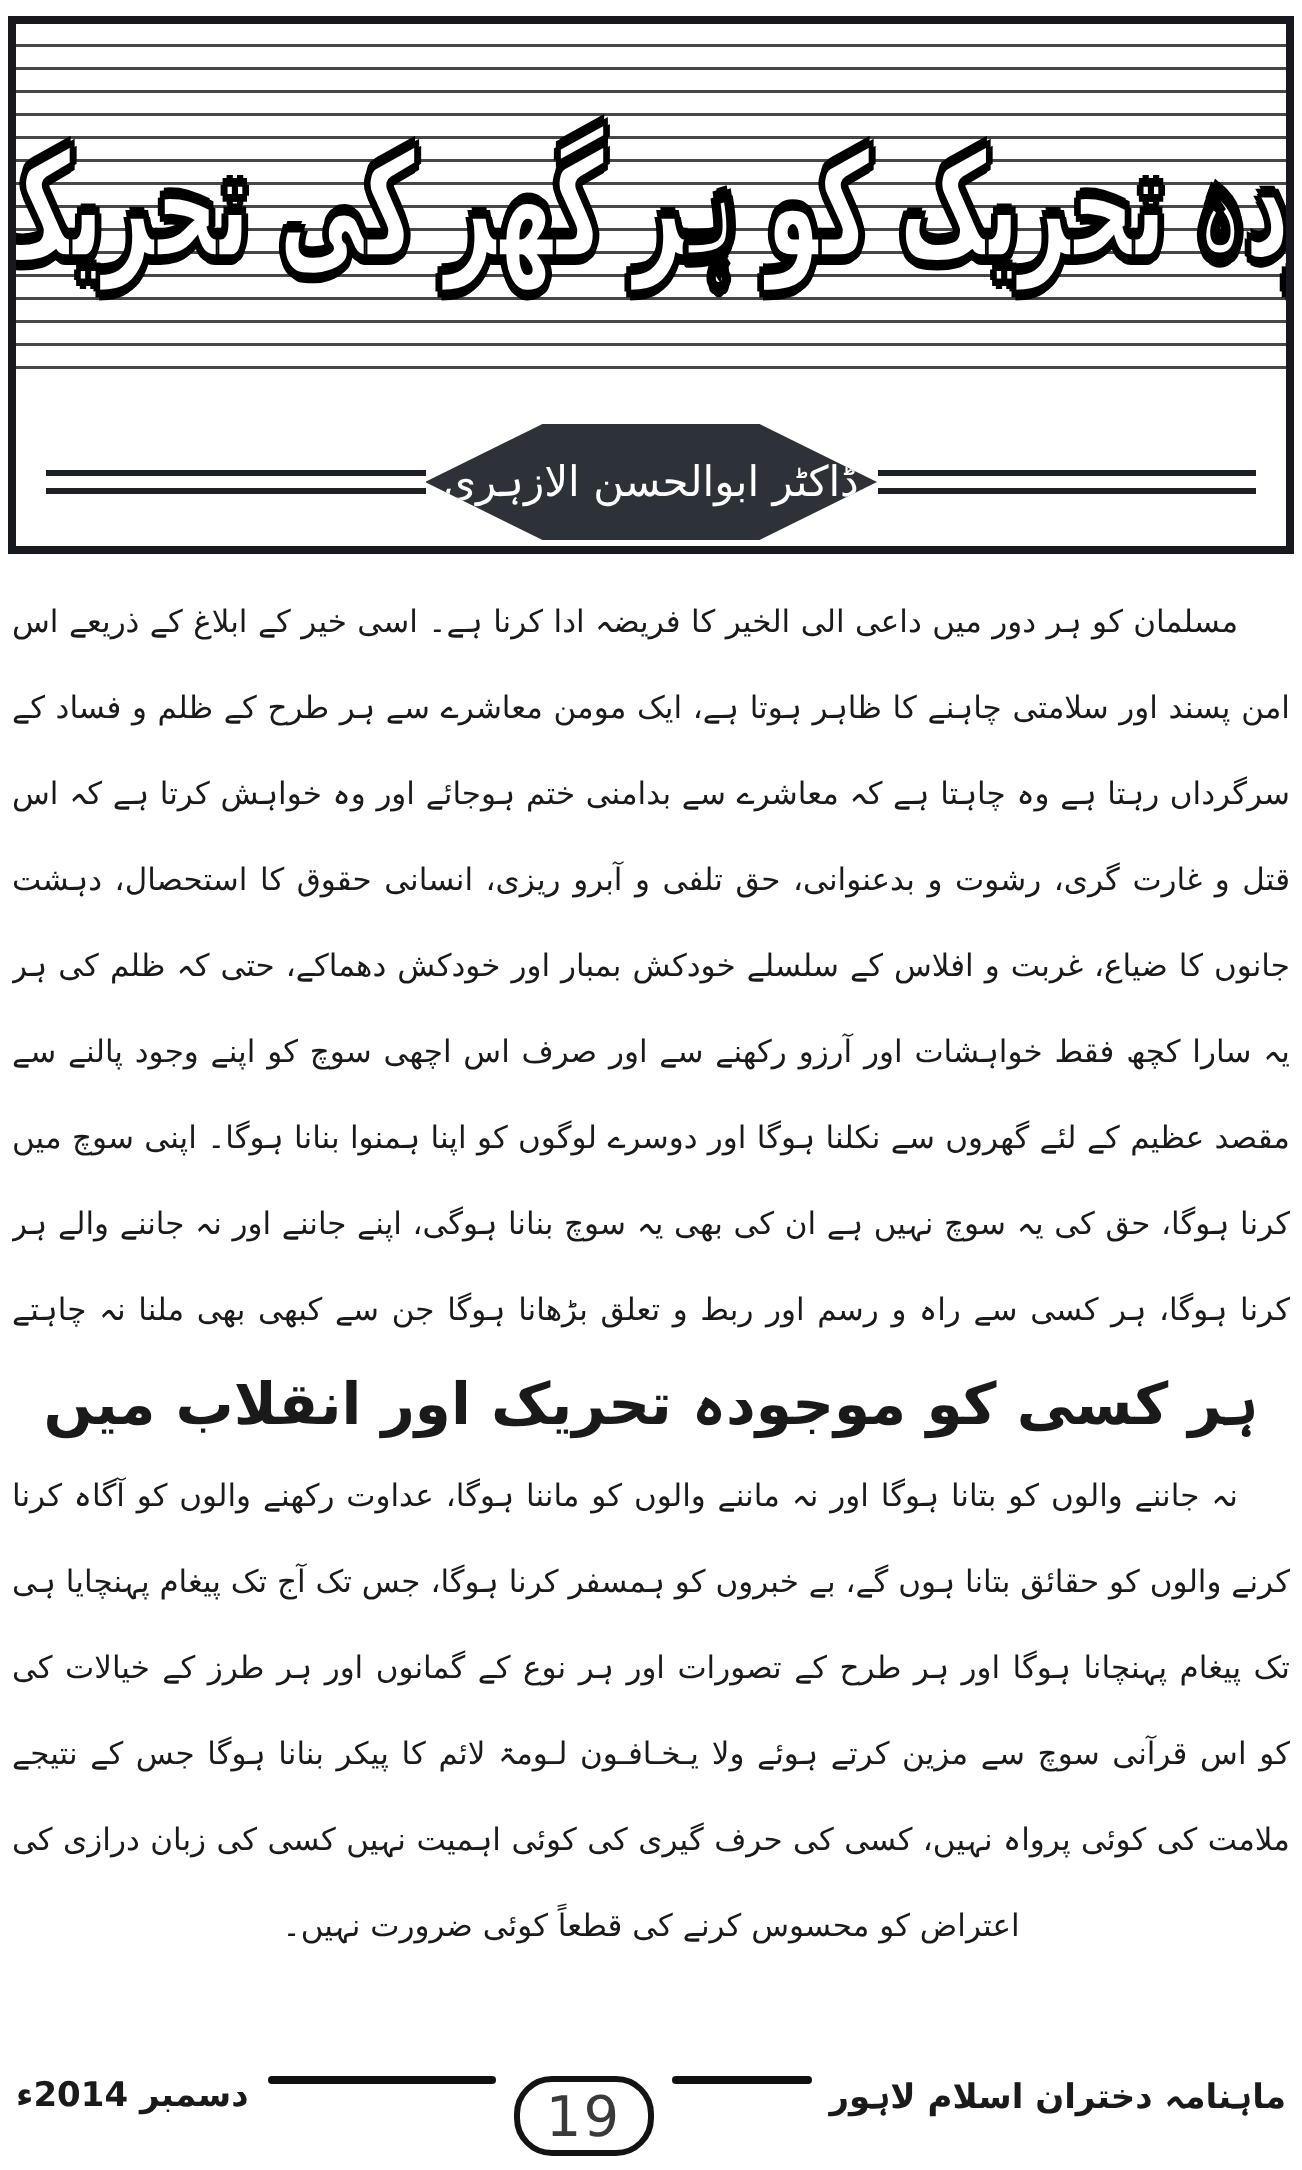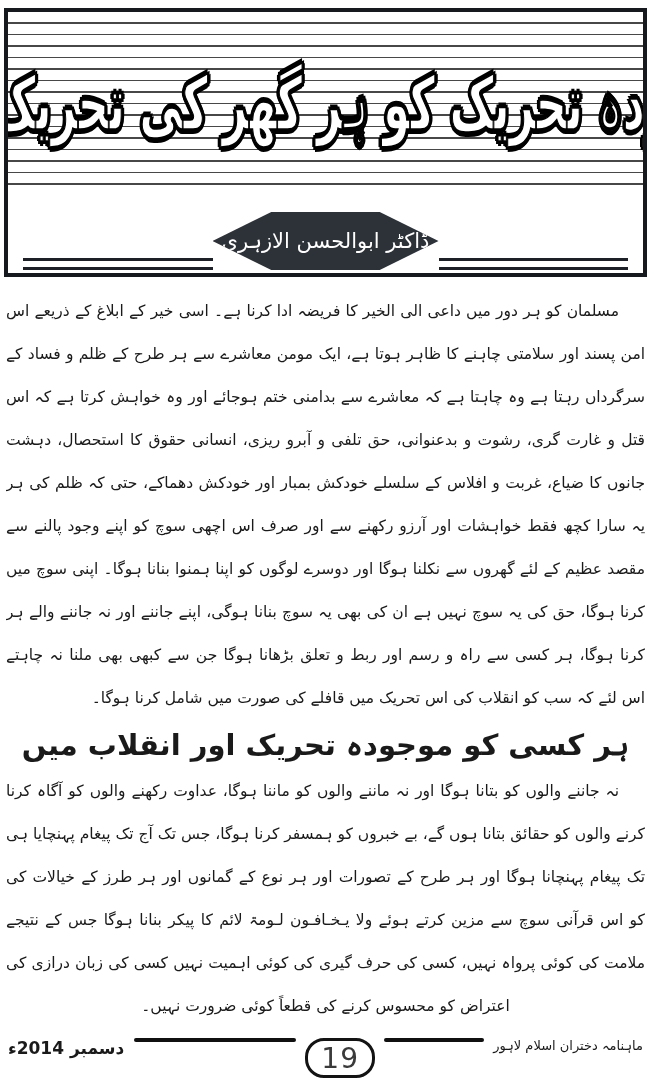--- a/index.html
+++ b/index.html
@@ -11,21 +11,21 @@
               border:4px solid #16191e;background:#fff;}
   .ruled{position:absolute;left:0;top:0;right:0;height:182px;
          background:repeating-linear-gradient(to bottom,#ffffff 0px,#ffffff 10px,#474747 10px,#474747 11.5px);
          display:flex;align-items:center;justify-content:center;overflow:hidden;}
   .title-callig{white-space:nowrap;direction:rtl;font-weight:bold;font-size:44px;color:#ffffff;
          transform:scale(0.97,1.65);transform-origin:center;
          -webkit-text-stroke:1px #000;
          text-shadow:3px 0 0 #000,-3px 0 0 #000,0 3px 0 #000,0 -3px 0 #000,
                      2px 2px 0 #000,-2px 2px 0 #000,2px -2px 0 #000,-2px -2px 0 #000;}
   .author-row{position:absolute;left:0;right:0;top:200px;height:58px;
-              display:flex;align-items:flex-end;}
+              display:flex;align-items:center;}
   .side-lines{flex:1;display:flex;flex-direction:column;gap:6px;}
   .side-lines i{display:block;height:3px;background:#1d2026;}
   .side-lines.left{margin-left:15px;}
   .side-lines.right{margin-right:15px;}
   .author-badge{flex:none;width:226px;height:58px;background:#2d3138;color:#ffffff;
          clip-path:polygon(0 50%,26% 0,74% 0,100% 50%,74% 100%,26% 100%);
          display:flex;align-items:center;justify-content:center;
          font-size:21px;direction:rtl;}
 
   
@@ -41,21 +41,21 @@
   
   .footer{position:absolute;left:8px;right:8px;top:1038px;height:44px;
           display:flex;}
   .issue-date{flex:none;font-weight:bold;font-size:17px;direction:rtl;white-space:nowrap;}
   .fline{height:4px;background:#101010;border-radius:2px;}
   .fline-l{flex:1.7;margin:0 9px 0 10px;}
   .fline-r{flex:1.05;margin:0 9px;}
   .page-pill{flex:none;width:64px;height:34px;background:#fff;border:3px solid #131313;
          border-radius:19px;display:flex;align-items:center;justify-content:center;}
   .page-pill span{font-size:28px;color:#3a3a3a;letter-spacing:1px;}
-  .magazine-name{flex:none;font-size:13px;direction:rtl;white-space:nowrap;}
+  .magazine-name{flex:none;font-size:17px;direction:rtl;white-space:nowrap;font-weight:bold;}
 </style>
 </head>
 <body>
 
 <div class="page">
 
   <div class="header-box">
     <div class="ruled">
       <div class="title-callig">موجودہ تحریک کو ہر گھر کی تحریک بنانا</div>
     </div>
@@ -77,21 +77,20 @@
   <div class="article">
     <div class="tline indent">مسلمان کو ہر دور میں داعی الی الخیر کا فریضہ ادا کرنا ہے۔ اسی خیر کے ابلاغ کے ذریعے اس کا کردار</div>
     <div class="tline">امن پسند اور سلامتی چاہنے کا ظاہر ہوتا ہے، ایک مومن معاشرے سے ہر طرح کے ظلم و فساد کے خاتمے کے لئے</div>
     <div class="tline">سرگرداں رہتا ہے وہ چاہتا ہے کہ معاشرے سے بدامنی ختم ہوجائے اور وہ خواہش کرتا ہے کہ اس کے سماج میں</div>
     <div class="tline">قتل و غارت گری، رشوت و بدعنوانی، حق تلفی و آبرو ریزی، انسانی حقوق کا استحصال، دہشت گردی اور انسانی</div>
     <div class="tline">جانوں کا ضیاع، غربت و افلاس کے سلسلے خودکش بمبار اور خودکش دھماکے، حتی کہ ظلم کی ہر نشانی کا خاتمہ ہوجائے۔</div>
     <div class="tline">یہ سارا کچھ فقط خواہشات اور آرزو رکھنے سے اور صرف اس اچھی سوچ کو اپنے وجود پالنے سے ممکن نہیں ہے، اس</div>
     <div class="tline">مقصد عظیم کے لئے گھروں سے نکلنا ہوگا اور دوسرے لوگوں کو اپنا ہمنوا بنانا ہوگا۔ اپنی سوچ میں اوروں کو شریک</div>
     <div class="tline">کرنا ہوگا، حق کی یہ سوچ نہیں ہے ان کی بھی یہ سوچ بنانا ہوگی، اپنے جاننے اور نہ جاننے والے ہر طبقے کو مخاطب</div>
     <div class="tline">کرنا ہوگا، ہر کسی سے راہ و رسم اور ربط و تعلق بڑھانا ہوگا جن سے کبھی بھی ملنا نہ چاہتے ہوں ان سے بھی ملنا ہوگا،</div>
-    <div class="tline para-end">اس لئے کہ سب کو انقلاب کی اس تحریک میں قافلے کی صورت میں شامل کرنا ہوگا۔</div>
 
     <div class="section-heading">ہر کسی کو موجودہ تحریک اور انقلاب میں شامل کرنا</div>
 
     <div class="tline indent">نہ جاننے والوں کو بتانا ہوگا اور نہ ماننے والوں کو ماننا ہوگا، عداوت رکھنے والوں کو آگاہ کرنا ہوگا مخالفت</div>
     <div class="tline">کرنے والوں کو حقائق بتانا ہوں گے، بے خبروں کو ہمسفر کرنا ہوگا، جس تک آج تک پیغام پہنچایا ہی نہیں گیا اس</div>
     <div class="tline">تک پیغام پہنچانا ہوگا اور ہر طرح کے تصورات اور ہر نوع کے گمانوں اور ہر طرز کے خیالات کی پرواہ کئے بغیر خود</div>
     <div class="tline">کو اس قرآنی سوچ سے مزین کرتے ہوئے ولا یـخـافـون لـومۃ لائم کا پیکر بنانا ہوگا جس کے نتیجے میں کسی</div>
     <div class="tline">ملامت کی کوئی پرواہ نہیں، کسی کی حرف گیری کی کوئی اہمیت نہیں کسی کی زبان درازی کی کوئی حیثیت نہیں، کسی کے</div>
     <div class="tline center-end">اعتراض کو محسوس کرنے کی قطعاً کوئی ضرورت نہیں۔</div>
   </div>

